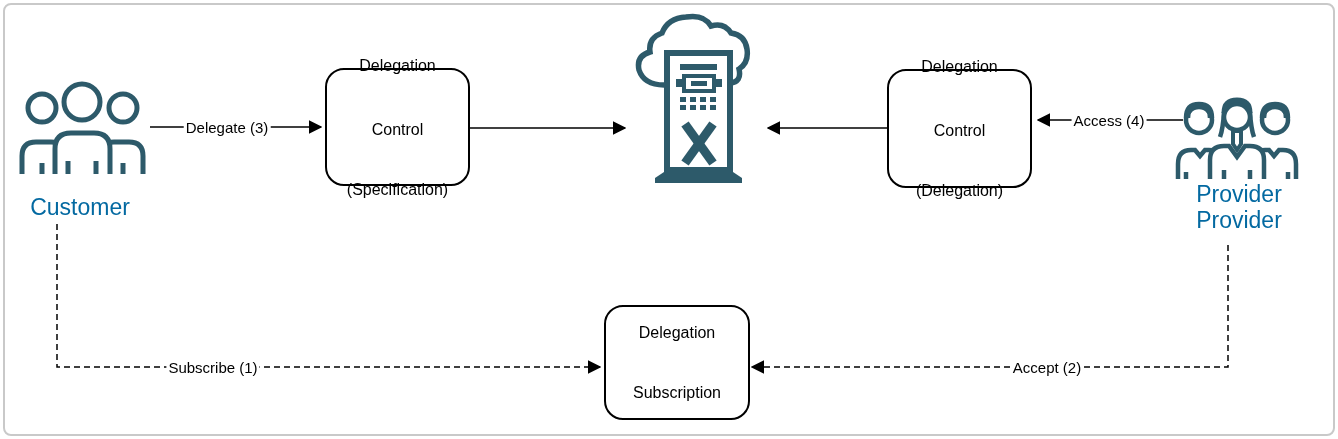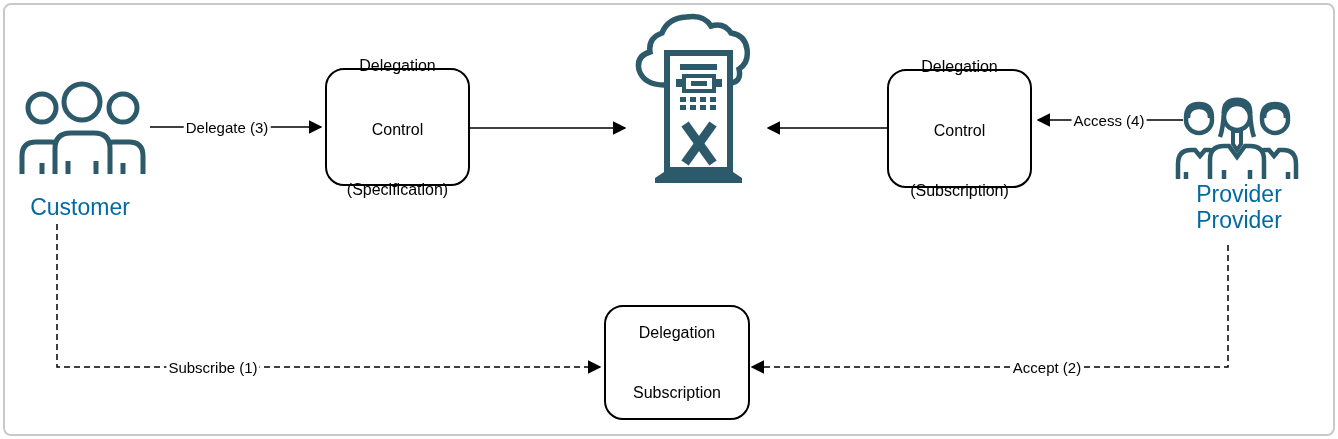--- a/index.html
+++ b/index.html
@@ -110,21 +110,21 @@
   </div>
 
   <div class="node" style="left:325px; top:68px; width:145px; height:118px;">
     <div class="l1">Delegation</div>
     <div>Control</div>
     <div>(Specification)</div>
   </div>
   <div class="node" style="left:887px; top:69px; width:145px; height:119px;">
     <div class="l1">Delegation</div>
     <div>Control</div>
-    <div>(Subscription)</div>
+    <div>(Delegation)</div>
   </div>
   <div class="node" style="left:604px; top:305px; width:146px; height:115px;">
     <div>Delegation</div>
     <div>Subscription</div>
   </div>
 
   <span class="edge-label" style="left:227px; top:127px;">Delegate (3)</span>
   <span class="edge-label" style="left:1109px; top:120px;">Access (4)</span>
   <span class="edge-label" style="left:213px; top:367px;">Subscribe (1)</span>
   <span class="edge-label" style="left:1047px; top:367px;text-align:center;">Accept (2)</span>

